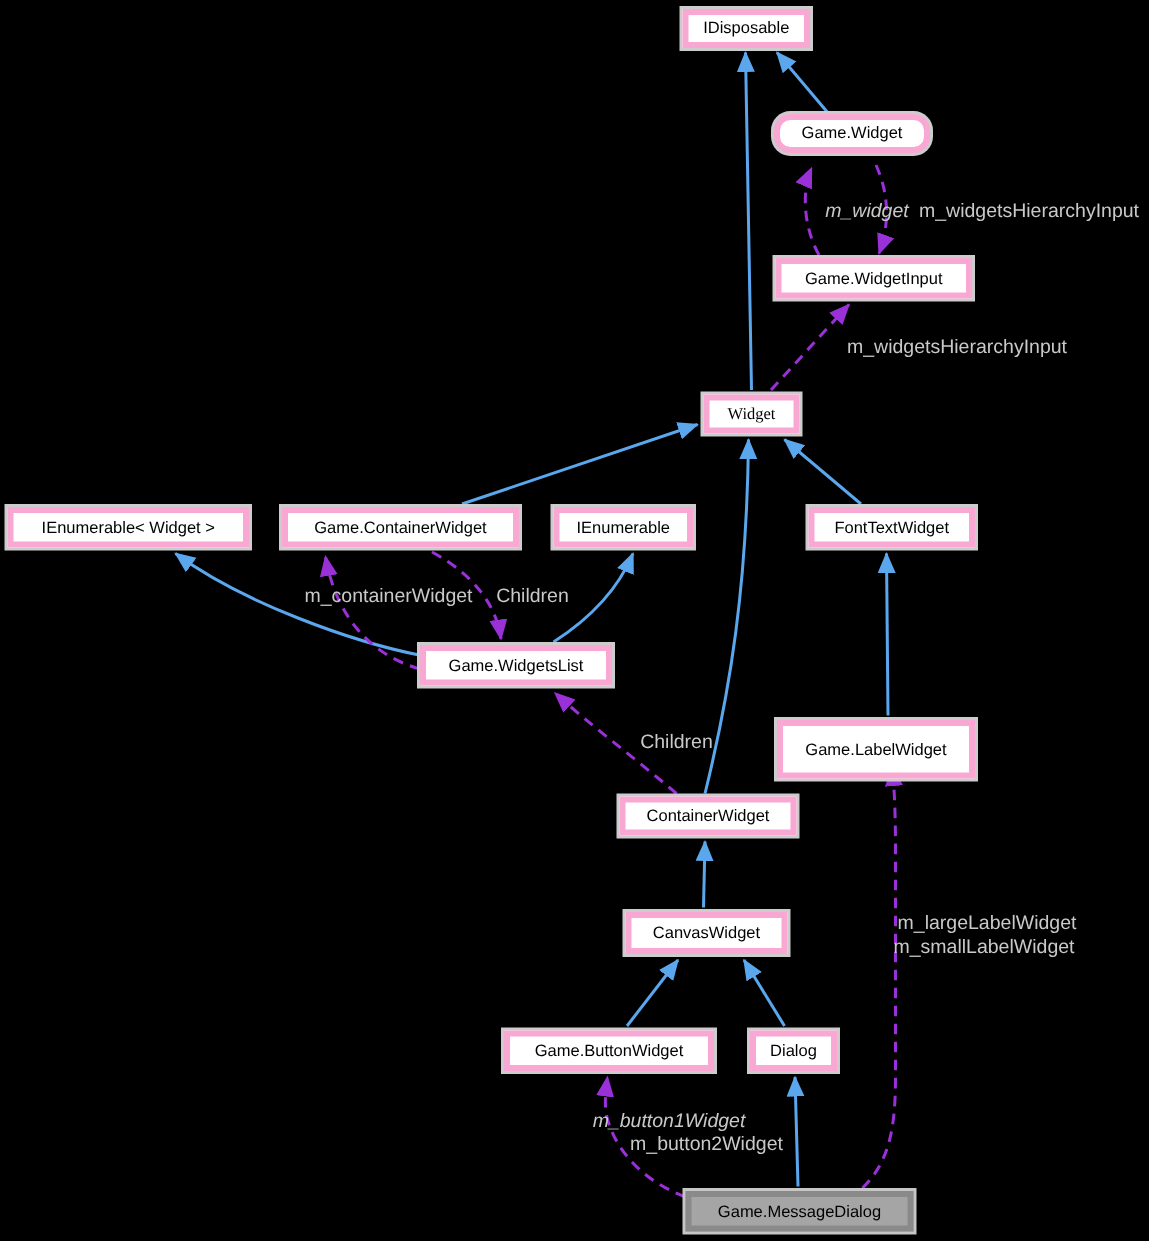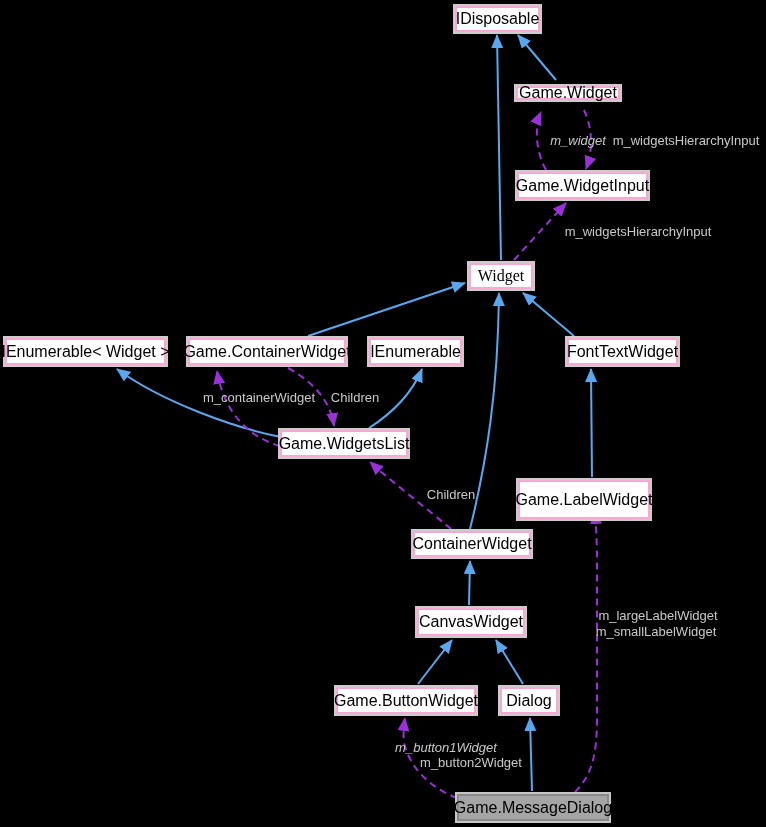--- a/index.html
+++ b/index.html
@@ -8,24 +8,24 @@
     width:766px;height:827px;
     background:#000;
     overflow:hidden;
     font-family:"Liberation Sans", sans-serif;
   }
   #edge-layer{position:absolute;left:0;top:0;width:766px;height:827px;}
   .node{
     position:absolute;
     box-sizing:border-box;
     background:#ffffff;
-    border:2px solid #f9a8d4;
+    border:4px solid #f9a8d4;
     box-shadow:0 0 0 2px #cccccc;
     color:#000000;
-    font-size:16px;
+    font-size:11px;
     display:flex;align-items:center;justify-content:center;
     white-space:nowrap;
     z-index:2;
   }
   .node.highlight{
     background:#a5a5a5;
     border-color:#8a8a8a;
     box-shadow:0 0 0 2px #c6c6c6;
   }
   .edge-label{
@@ -70,39 +70,39 @@
         <path d="M 288,368 C 317,384 331,404 334,426" fill="none" stroke="#9a30d8" stroke-width="2" stroke-dasharray="7,5" marker-end="url(#arrow-purple)"></path>
         <path d="M 451,529 C 424,506 393,483 370,462" fill="none" stroke="#9a30d8" stroke-width="2" stroke-dasharray="7,5" marker-end="url(#arrow-purple)"></path>
         <path d="M 457,798 C 428,787 409,766 404,742 C 403,733 404,726 405,718" fill="none" stroke="#9a30d8" stroke-width="2" stroke-dasharray="7,5" marker-end="url(#arrow-purple)"></path>
         <path d="M 575,792 C 592,775 597,755 597,718 L 597,565 C 597,540 596,524 595,511" fill="none" stroke="#9a30d8" stroke-width="2" stroke-dasharray="7,5" marker-end="url(#arrow-purple)"></path>
       </g>
   </svg>
   <div id="nodes">
       <div class="node" style="left: 455px; top: 6px; width: 85px; height: 26px;">
         <span>IDisposable</span>
       </div>
-      <div class="node" style="left: 516px; top: 86px; width: 104px; height: 14px;">
+      <div class="node" style="left: 516px; top: 76px; width: 104px; height: 26px; border-radius: 11px;">
         <span>Game.Widget</span>
       </div>
       <div class="node" style="left: 517px; top: 172px; width: 131px; height: 27px;">
         <span>Game.WidgetInput</span>
       </div>
       <div class="node" style="left: 469px; top: 263px; width: 64px; height: 26px; font-family: Liberation Serif, serif;">
         <span>Widget</span>
       </div>
       <div class="node" style="left: 5px; top: 338px; width: 161px; height: 27px;">
         <span>IEnumerable&lt; Widget &gt;</span>
       </div>
       <div class="node" style="left: 188px; top: 338px; width: 158px; height: 27px;">
         <span>Game.ContainerWidget</span>
       </div>
       <div class="node" style="left: 369px; top: 338px; width: 93px; height: 27px;">
         <span>IEnumerable</span>
       </div>
-      <div class="node" style="left: 567px; top: 338px; width: 111px; height: 27px;">
+      <div class="node" style="left: 539px; top: 338px; width: 111px; height: 27px;">
         <span>FontTextWidget</span>
       </div>
       <div class="node" style="left: 280px; top: 430px; width: 128px; height: 27px;">
         <span>Game.WidgetsList</span>
       </div>
       <div class="node" style="left: 518px; top: 480px; width: 132px; height: 39px;">
         <span>Game.LabelWidget</span>
       </div>
       <div class="node" style="left: 413px; top: 531px; width: 118px; height: 26px;">
         <span>ContainerWidget</span>

